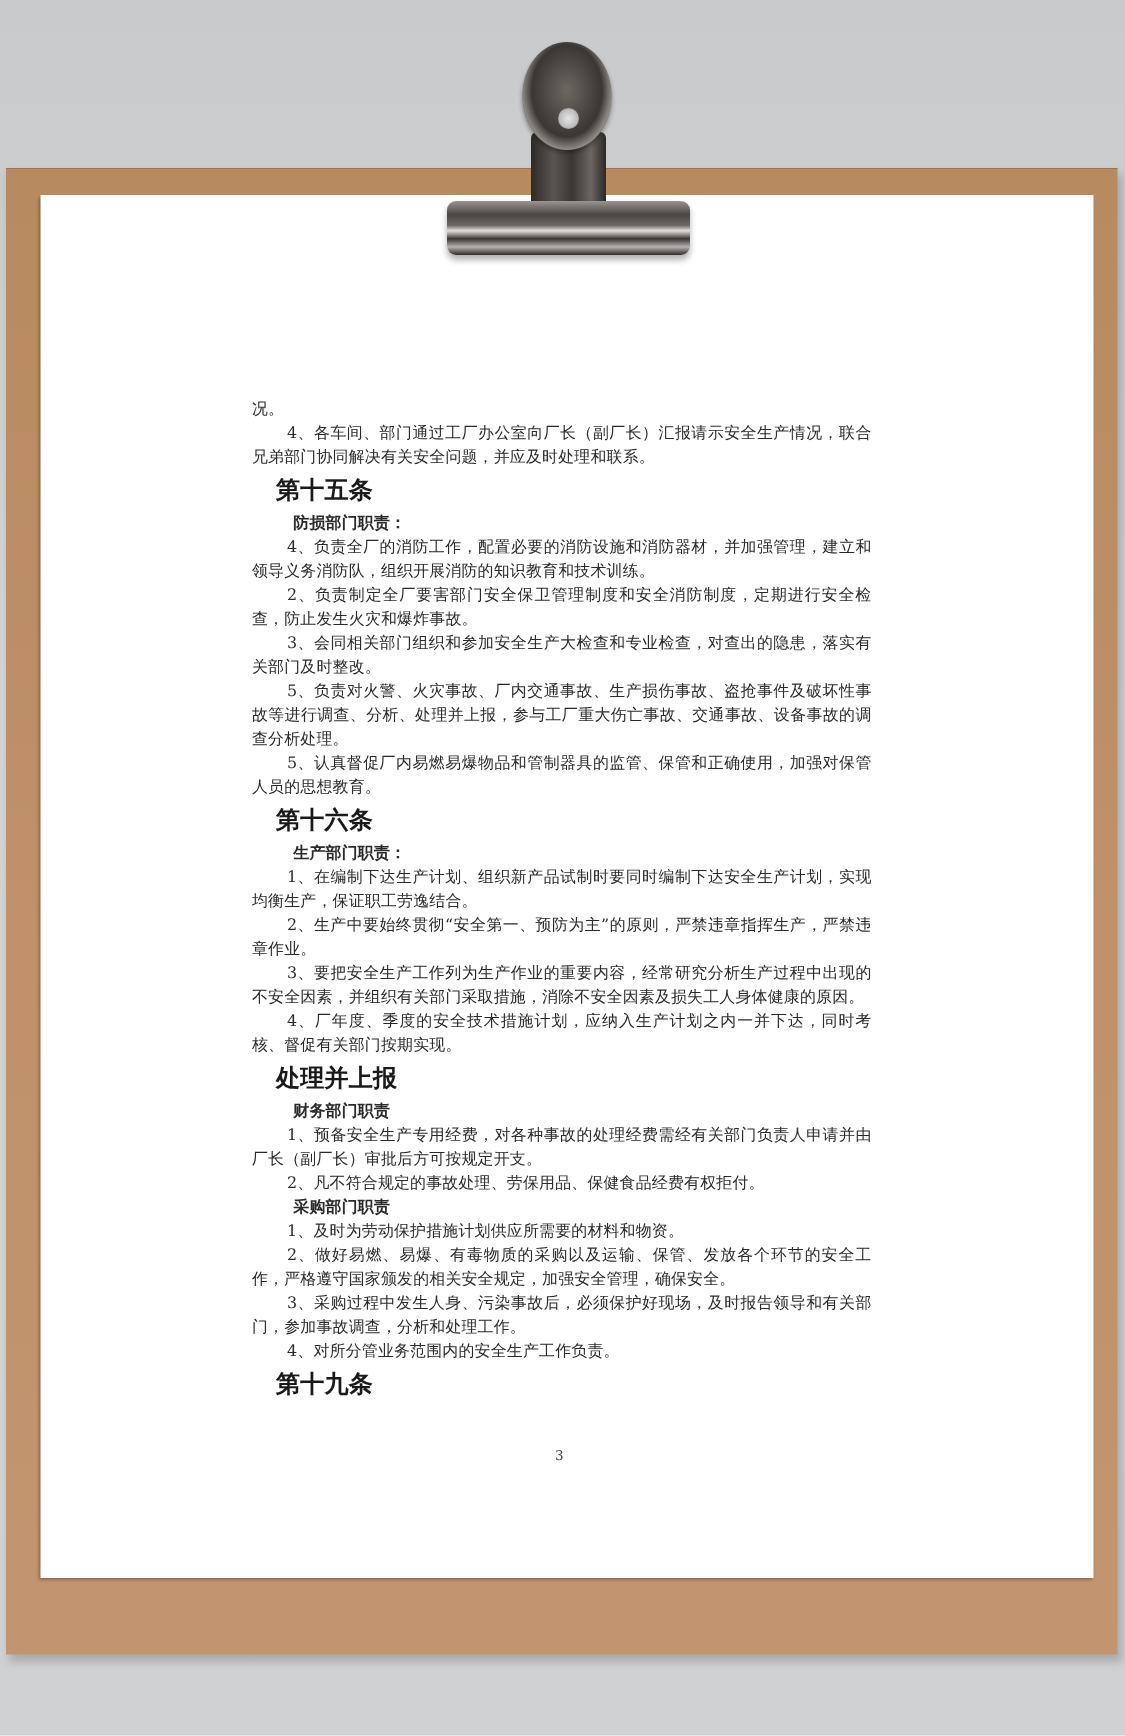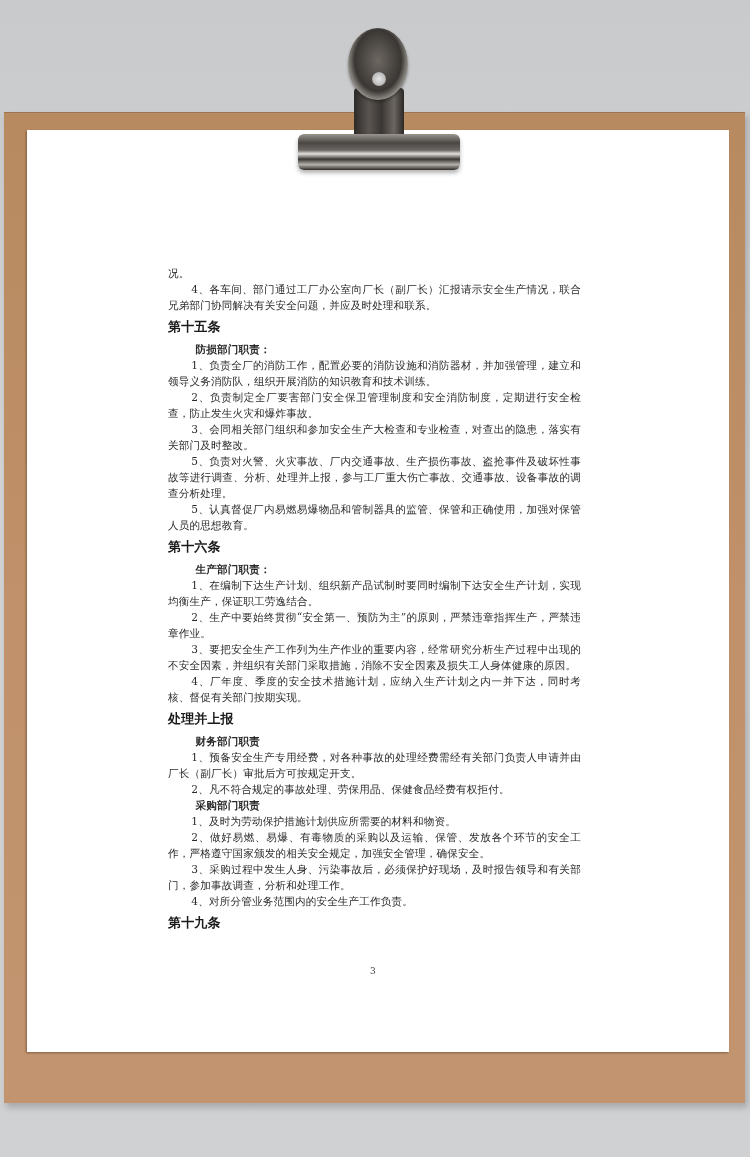--- a/index.html
+++ b/index.html
@@ -24,21 +24,21 @@
   }
   .content {
     position:absolute; left:168px; top:265px; width:413px;
     font-size:10.6px; line-height:16px; color:#2a2a2a;
     letter-spacing:0.15px;
   }
   .content p { margin:0; text-indent:2.2em; text-align:justify; }
   .content p.cont { text-indent:0; }
   .content p.dept { text-indent:2.6em;font-weight:bold; }
   .content h3 {
-    margin:6px 0 6px 0; font-size:13px; font-weight:bold; line-height:16px;
+    margin:6px 0 6px 16px; font-size:16px; font-weight:bold; line-height:16px;
     color:#1a1a1a;
   }
   .pagenum {
     position:absolute; left:370px; top:966px; font-size:9px; color:#444;
   }
   
   .clip { position:absolute; left:296px; top:20px; width:166px; height:152px; }
   .clip-ring {
     position:absolute; left:52px; top:8px; width:60px; height:72px;
     border-radius:50%;
@@ -66,21 +66,21 @@
 
 <div class="shadow"></div>
 <div class="board"></div>
 <div class="paper"></div>
 
 <div class="content">
   <p class="cont">况。</p>
   <p>4、各车间、部门通过工厂办公室向厂长（副厂长）汇报请示安全生产情况，联合兄弟部门协同解决有关安全问题，并应及时处理和联系。</p>
   <h3>第十五条</h3>
   <p class="dept">防损部门职责：</p>
-  <p>1、负责全厂的消防工作，配置必要的消防设施和消防器材，并加强管理，建立和领导义务消防队，组织开展消防的知识教育和技术训练。</p>
+  <p>4、负责全厂的消防工作，配置必要的消防设施和消防器材，并加强管理，建立和领导义务消防队，组织开展消防的知识教育和技术训练。</p>
   <p>2、负责制定全厂要害部门安全保卫管理制度和安全消防制度，定期进行安全检查，防止发生火灾和爆炸事故。</p>
   <p>3、会同相关部门组织和参加安全生产大检查和专业检查，对查出的隐患，落实有关部门及时整改。</p>
   <p>5、负责对火警、火灾事故、厂内交通事故、生产损伤事故、盗抢事件及破坏性事故等进行调查、分析、处理并上报，参与工厂重大伤亡事故、交通事故、设备事故的调查分析处理。</p>
   <p>5、认真督促厂内易燃易爆物品和管制器具的监管、保管和正确使用，加强对保管人员的思想教育。</p>
   <h3>第十六条</h3>
   <p class="dept">生产部门职责：</p>
   <p>1、在编制下达生产计划、组织新产品试制时要同时编制下达安全生产计划，实现均衡生产，保证职工劳逸结合。</p>
   <p>2、生产中要始终贯彻“安全第一、预防为主”的原则，严禁违章指挥生产，严禁违章作业。</p>
   <p>3、要把安全生产工作列为生产作业的重要内容，经常研究分析生产过程中出现的不安全因素，并组织有关部门采取措施，消除不安全因素及损失工人身体健康的原因。</p>
   <p>4、厂年度、季度的安全技术措施计划，应纳入生产计划之内一并下达，同时考核、督促有关部门按期实现。</p>

